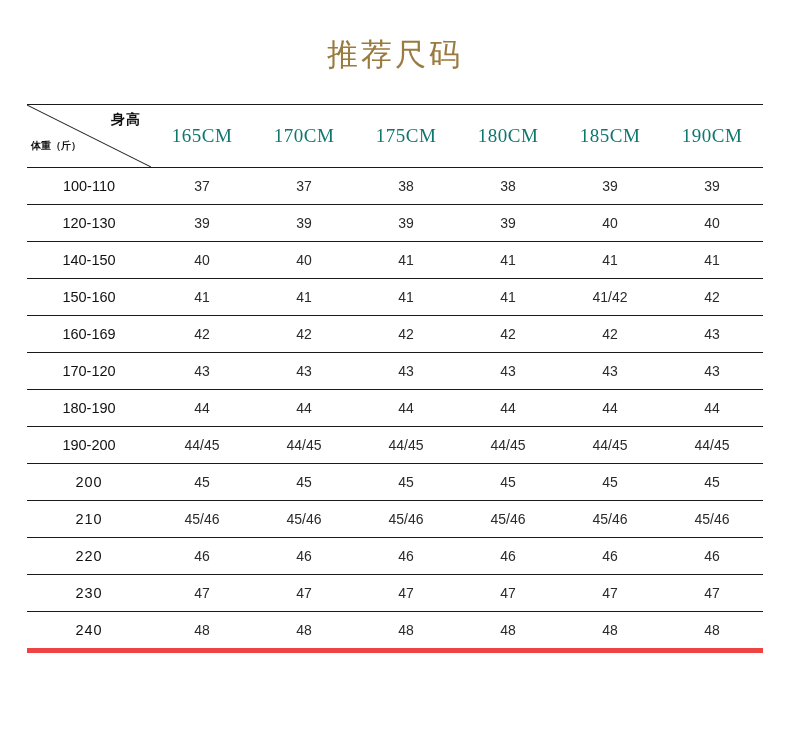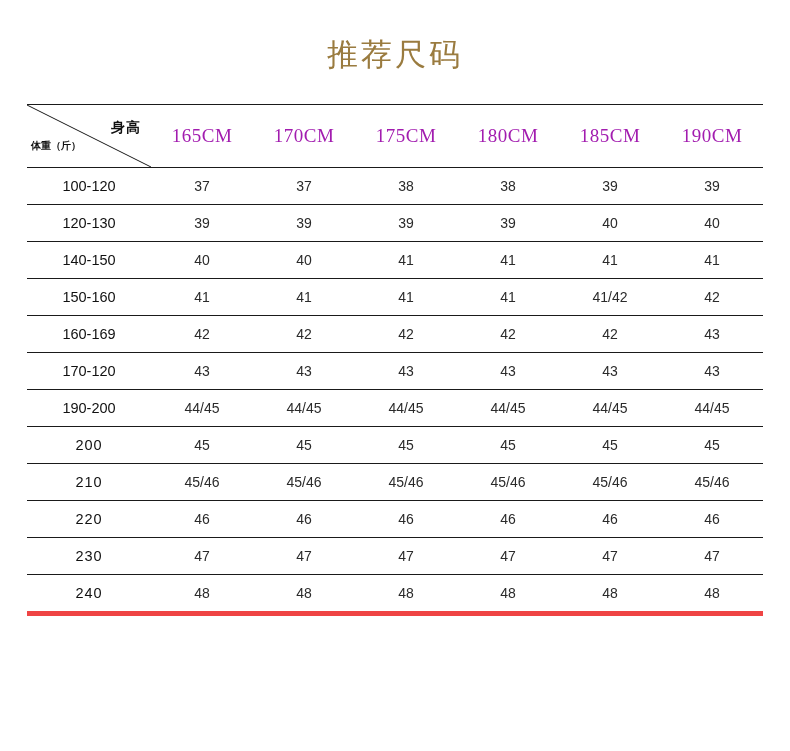--- a/index.html
+++ b/index.html
@@ -61,40 +61,40 @@
   .corner-cell .diag {
     position: absolute;
     inset: 0;
     width: 100%;
     height: 100%;
     display: block;
   }
   .corner-cell .lbl-height {
     position: absolute;
     right: 10px;
-    top: 14px;
+    top: 6px;
     font-size: 14px;
     font-weight: bold;
     color: #111;
     letter-spacing: 1px;
   }
   .corner-cell .lbl-weight {
     position: absolute;
     left: 4px;
     bottom: 14px;
     font-size: 10px;
     font-weight: bold;
     color: #111;
     letter-spacing: 0px;
   }
   .head-cell {
     font-family: "Liberation Serif", serif;
     font-size: 19px;
     font-weight: bold;
-    color: #a21caf;
+    color: #0f766e;
     letter-spacing: 0.5px;
     height: 62px;
     margin-top: 48px;
   }
   .row-label {
     width: 124px;
     font-size: 14.5px;
     font-weight: bold;
     color: #111;
     letter-spacing: 0px;
@@ -142,21 +142,21 @@
           <th class="head-cell">165CM</th>
           <th class="head-cell">170CM</th>
           <th class="head-cell">175CM</th>
           <th class="head-cell">180CM</th>
           <th class="head-cell">185CM</th>
           <th class="head-cell">190CM</th>
         </tr>
       </thead>
       <tbody>
         <tr>
-          <td class="row-label">100-120</td>
+          <td class="row-label">100-110</td>
           <td class="data-cell">37</td>
           <td class="data-cell">37</td>
           <td class="data-cell">38</td>
           <td class="data-cell">38</td>
           <td class="data-cell">39</td>
           <td class="data-cell">39</td>
         </tr>
         <tr>
           <td class="row-label">120-130</td>
           <td class="data-cell">39</td>
@@ -196,20 +196,29 @@
         <tr>
           <td class="row-label">170-120</td>
           <td class="data-cell">43</td>
           <td class="data-cell">43</td>
           <td class="data-cell">43</td>
           <td class="data-cell">43</td>
           <td class="data-cell">43</td>
           <td class="data-cell">43</td>
         </tr>
         <tr>
+          <td class="row-label">180-190</td>
+          <td class="data-cell">44</td>
+          <td class="data-cell">44</td>
+          <td class="data-cell">44</td>
+          <td class="data-cell">44</td>
+          <td class="data-cell">44</td>
+          <td class="data-cell">44</td>
+        </tr>
+        <tr>
           <td class="row-label">190-200</td>
           <td class="data-cell">44/45</td>
           <td class="data-cell">44/45</td>
           <td class="data-cell">44/45</td>
           <td class="data-cell">44/45</td>
           <td class="data-cell">44/45</td>
           <td class="data-cell">44/45</td>
         </tr>
         <tr>
           <td class="row-label short">200</td>

